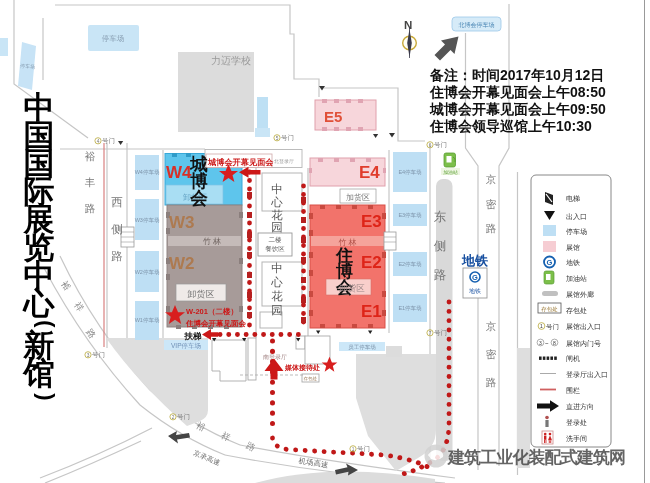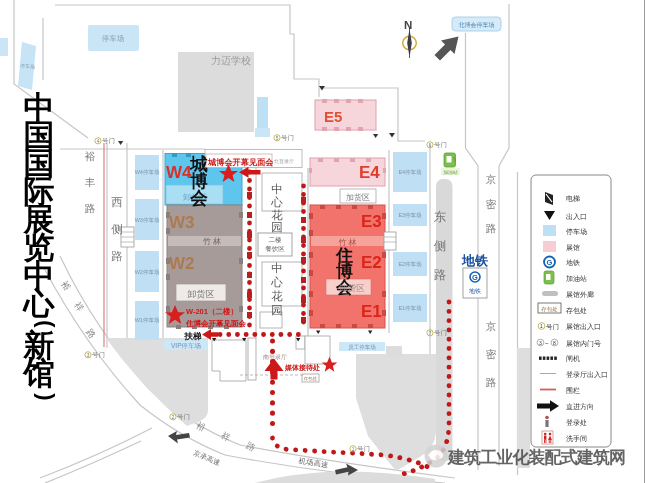--- a/index.html
+++ b/index.html
@@ -467,13 +467,16 @@
 </g>
 
 <g opacity="0.85">
  <circle cx="436" cy="456" r="11.5" fill="#d2d2d2"></circle>
  <path d="M428,455 q5,-7 12,-4 q4,2 3,6 q-6,5 -12,2 z" fill="#fff"></path>
  <circle cx="443" cy="449" r="2.5" fill="#d2d2d2"></circle>
 </g>
 <text x="448" y="463" font-size="17" fill="#4a4a4a" font-weight="bold" opacity="0.85" textLength="178">建筑工业化装配式建筑网</text>
 </svg>
 
+<div style="position:absolute;left:430px;top:67px;font-size:14px;font-weight:bold;color:#111;line-height:17px;white-space:nowrap;">
+备注：时间2017年10月12日<br>住博会开幕见面会上午08:50<br>城博会开幕见面会上午09:50<br>住博会领导巡馆上午10:30
 </div>
+</div>
 
 </body></html>

